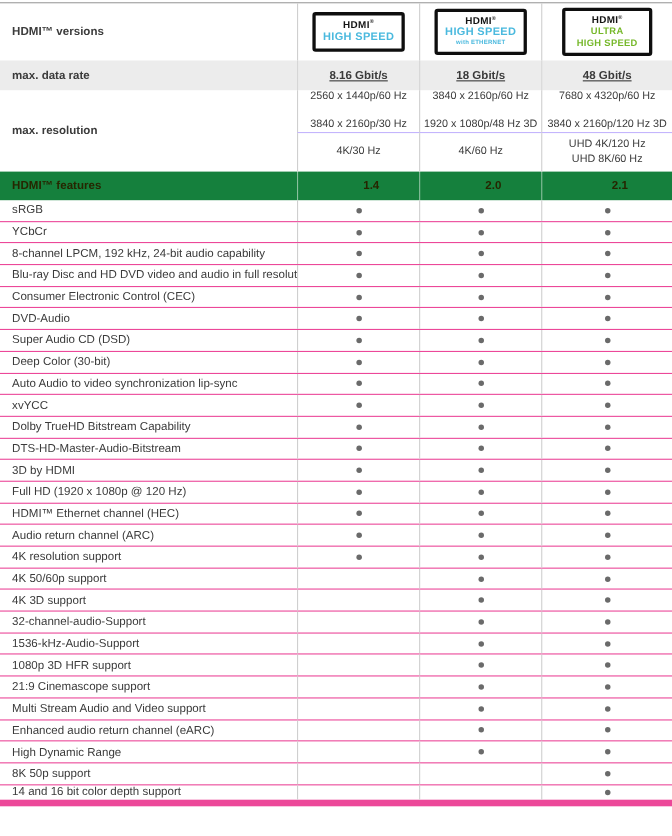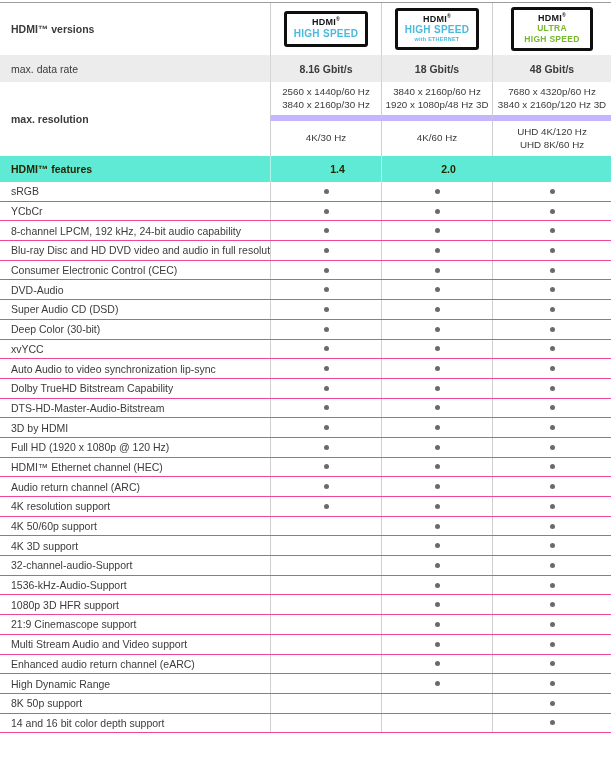--- a/index.html
+++ b/index.html
@@ -25,42 +25,42 @@
   .blogo { font-size:9px; font-weight:800; letter-spacing:.3px; color:#141414; line-height:1.15; }
   .blogo sup { font-size:5px; }
   .bline { font-size:10px; font-weight:700; letter-spacing:.3px; line-height:1.2; }
   .bsub  { font-size:5.5px; font-weight:700; letter-spacing:.2px; line-height:1.2; }
   .bline3 { font-size:8.5px; font-weight:700; letter-spacing:.3px; line-height:1.25; }
   .cyan { color:#4ab9de; }
   .greentxt { color:#76b82a; }
 
   
   .rate-row { height:27px; background:#ececec; }
-  .rate-row .vline { border-left-color:#d6d6d6; }
+  .rate-row .vline { border-left-color:#d6d6d6;text-decoration:underline; }
   .rate-val { font-size:10.5px; font-weight:700; }
 
   
   .res-section {
     display:grid; grid-template-columns:270px 111px 111px 119px;
     grid-template-rows:39px 35px;
   }
   .res-label { grid-row:1/3; grid-column:1; display:flex; align-items:center;
     padding-left:11px; font-size:10.5px; font-weight:600; box-sizing:border-box; }
   .res-cell { font-size:9.8px; line-height:1.3; flex-direction:column; justify-content:center; }
-  .res-top { border-bottom:6px solid #c4b5fd; }
+  .res-top { border-bottom:1px solid #c4b5fd;justify-content:space-between; }
 
   
-  .features-row { height:26px; background:#5eead4; }
+  .features-row { height:26px; background:#15803d; }
   .features-row .labelcell { font-weight:700; color:#262600; }
   .features-row .vline { border-left-color:rgba(255,255,255,.5); }
   .features-row .fv { font-size:10.5px; font-weight:700; color:#262600;padding-left:23px; }
 
   
   .frow { height:19.69px; border-bottom:1px solid #ec4899; box-sizing:border-box; }
-  .frow:last-child { border-bottom:1px solid #ec4899; }
+  .frow:last-child { border-bottom:6px solid #ec4899; }
   .flabel { padding-left:11px; font-size:10.5px; white-space:nowrap; overflow:hidden; }
   .dot { width:5px; height:5px; border-radius:50%; background:#6a6a6a; display:inline-block; }
 </style>
 </head>
 <body>
 
 <div class="table">
 
   <div class="grid header-row">
     <div class="cell labelcell">HDMI™ versions</div>
@@ -80,21 +80,21 @@
     <div class="cell vline center">
       <div class="badge">
         <div class="blogo"><span>HDMI</span><sup>®</sup></div>
         <div class="bline3 greentxt">ULTRA</div>
         <div class="bline3 greentxt">HIGH SPEED</div>
       </div>
     </div>
   </div>
 
   <div class="grid rate-row">
-    <div class="cell labelcell" style="font-weight:400;text-align:right;">max. data rate</div>
+    <div class="cell labelcell" style="font-weight:700;text-align:right;">max. data rate</div>
     <div class="cell vline center rate-val">8.16 Gbit/s</div>
     <div class="cell vline center rate-val">18 Gbit/s</div>
     <div class="cell vline center rate-val">48 Gbit/s</div>
   </div>
 
   <div class="res-section">
     <div class="res-label">max. resolution</div>
 
     <div class="cell vline center res-cell res-top">
       <div>2560 x 1440p/60 Hz</div>
@@ -118,20 +118,21 @@
     <div class="cell vline center res-cell">
       <div>UHD 4K/120 Hz</div>
       <div>UHD 8K/60 Hz</div>
     </div>
   </div>
 
   <div class="grid features-row">
     <div class="cell labelcell">HDMI™ features</div>
     <div class="cell vline center fv">1.4</div>
     <div class="cell vline center fv">2.0</div>
+    <div class="cell vline center fv">2.1</div>
   </div>
 
   <div id="features-list">
   <div class="grid frow">
     <div class="cell flabel">sRGB</div>
     <div class="cell vline center fcell">
           <span class="dot"></span>
         </div>
     <div class="cell vline center fcell">
           <span class="dot"></span>
@@ -226,46 +227,46 @@
         </div>
     <div class="cell vline center fcell">
           <span class="dot"></span>
         </div>
     <div class="cell vline center fcell">
           <span class="dot"></span>
         </div>
   </div>
 
   <div class="grid frow">
+    <div class="cell flabel">Auto Audio to video synchronization lip-sync</div>
+    <div class="cell vline center fcell">
+          <span class="dot"></span>
+        </div>
+    <div class="cell vline center fcell">
+          <span class="dot"></span>
+        </div>
+    <div class="cell vline center fcell">
+          <span class="dot"></span>
+        </div>
+  </div>
+
+  <div class="grid frow">
     <div class="cell flabel">xvYCC</div>
     <div class="cell vline center fcell">
           <span class="dot"></span>
         </div>
     <div class="cell vline center fcell">
           <span class="dot"></span>
         </div>
     <div class="cell vline center fcell">
           <span class="dot"></span>
         </div>
   </div>
 
   <div class="grid frow">
-    <div class="cell flabel">Auto Audio to video synchronization lip-sync</div>
-    <div class="cell vline center fcell">
-          <span class="dot"></span>
-        </div>
-    <div class="cell vline center fcell">
-          <span class="dot"></span>
-        </div>
-    <div class="cell vline center fcell">
-          <span class="dot"></span>
-        </div>
-  </div>
-
-  <div class="grid frow">
     <div class="cell flabel">Dolby TrueHD Bitstream Capability</div>
     <div class="cell vline center fcell">
           <span class="dot"></span>
         </div>
     <div class="cell vline center fcell">
           <span class="dot"></span>
         </div>
     <div class="cell vline center fcell">
           <span class="dot"></span>
         </div>

